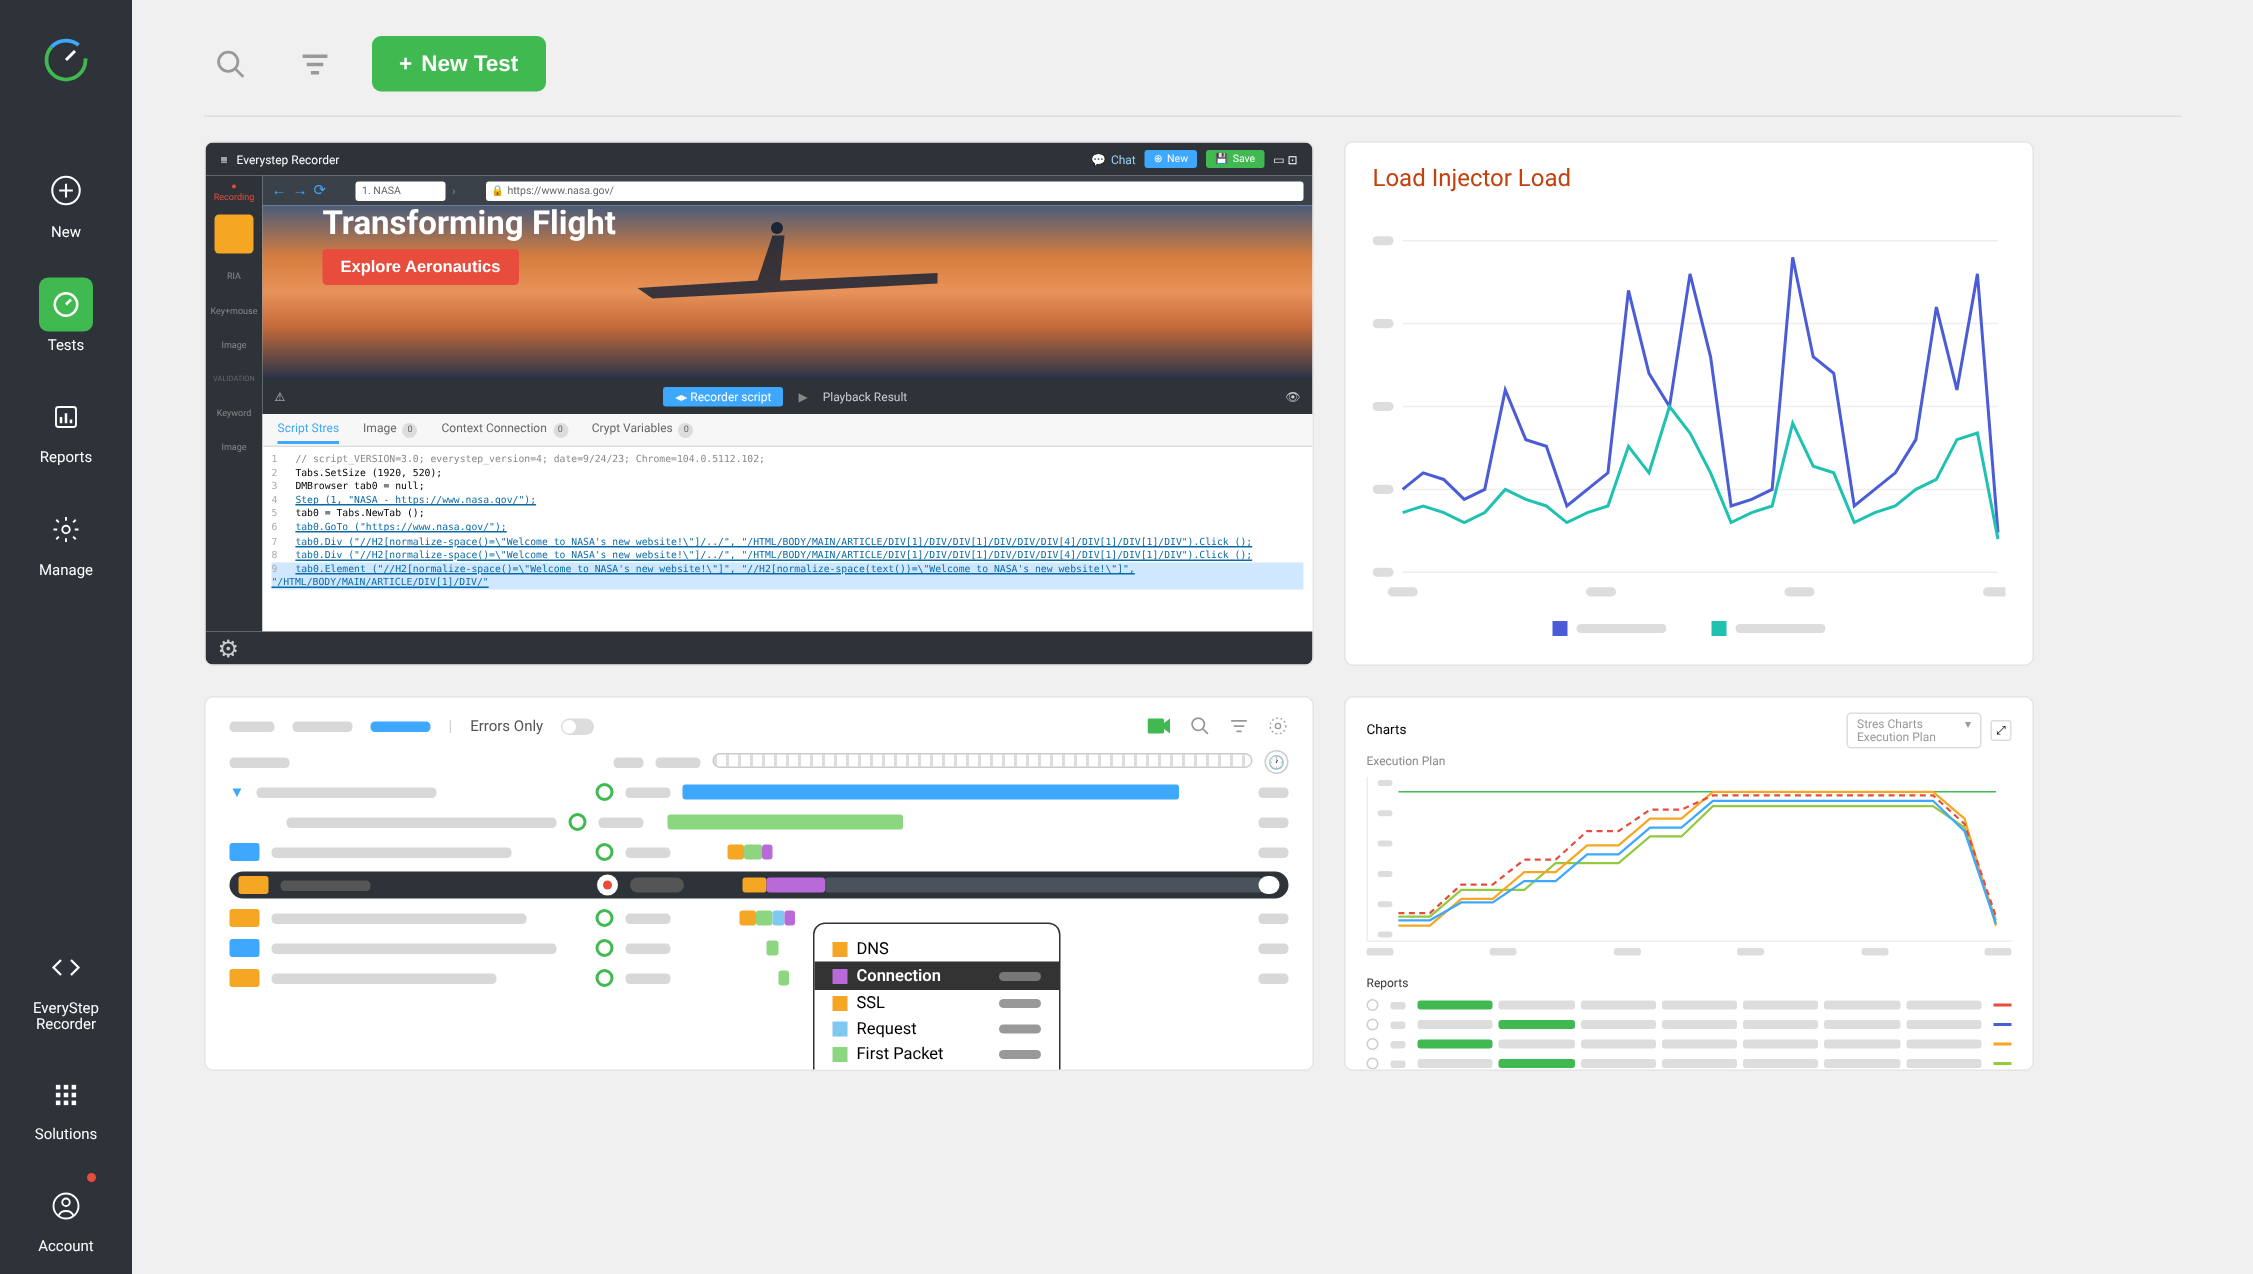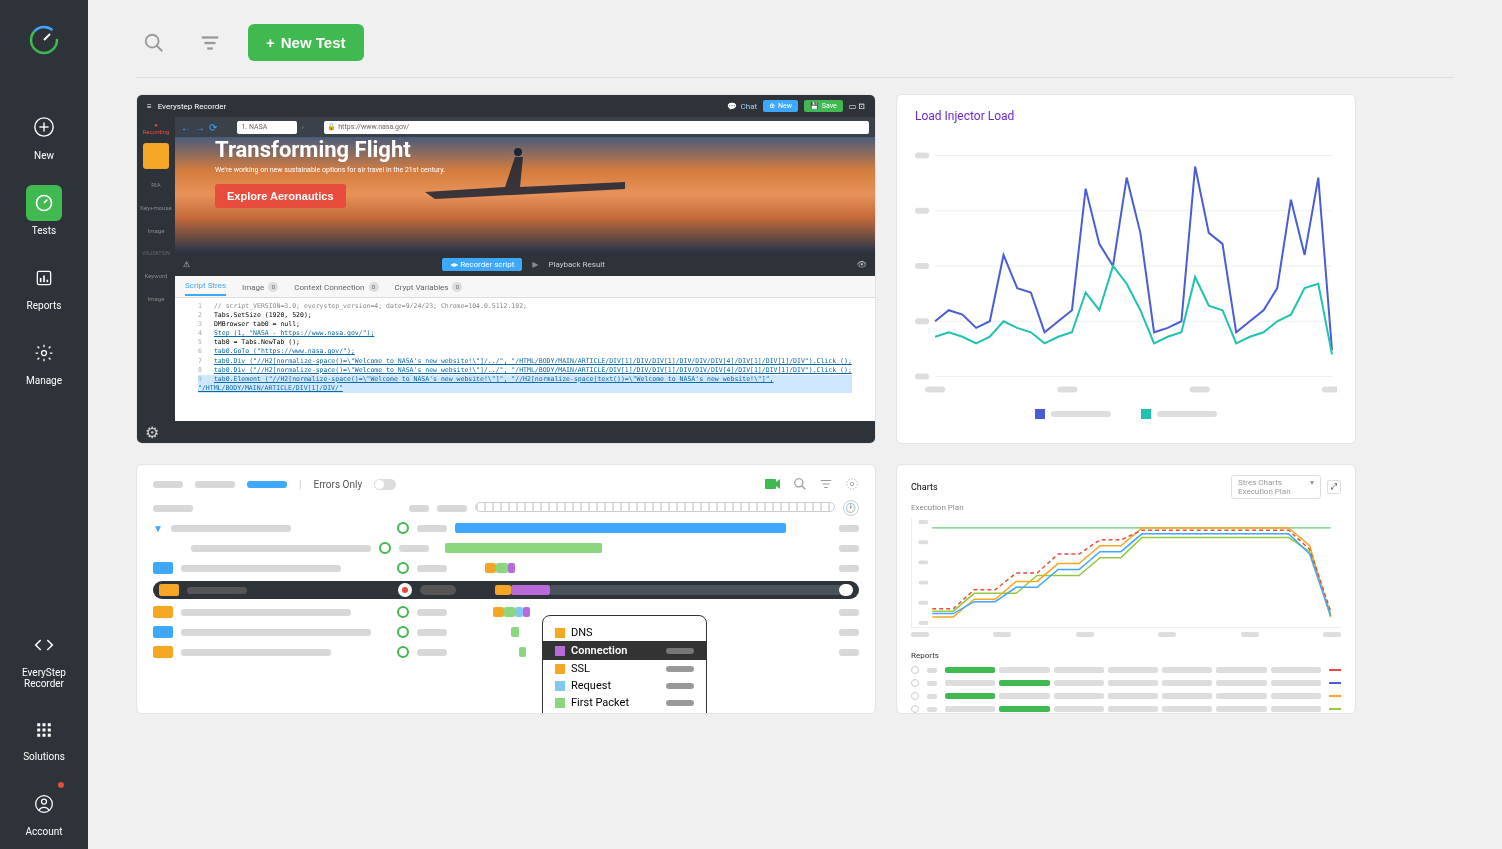--- a/index.html
+++ b/index.html
@@ -47,30 +47,30 @@
 .rec-hero .plane { position:absolute; top:10px; left:50%; transform:translateX(-50%); width:240px; height:60px; }
 .rec-hero h2 { font-size: 22px; font-weight: 700; margin-bottom: 4px; position: relative; z-index:2;}
 .rec-hero .subtitle { font-size: 7px; margin-bottom: 10px; position:relative; z-index:2;}
 .rec-hero .cta { background: #e74c3c; color:#fff; border:none; padding: 6px 12px; font-size: 11px; font-weight:600; border-radius: 3px; width: fit-content; position:relative; z-index:2;}
 .rec-controls { background: #2d3339; height: 24px; display: flex; align-items: center; padding: 0 8px; gap: 10px; font-size: 8px; color: #ccc; }
 .rec-controls .scriptbtn { background: #3ea8ff; color:#fff; padding: 2px 8px; border-radius: 2px; font-size:8px;}
 .rec-tabs { background: #f7f7f7; height: 22px; display: flex; align-items: center; font-size: 8px; padding: 0 10px; gap: 16px; border-bottom: 1px solid #ddd; }
 .rec-tabs .tab.active { color: #3ea8ff; border-bottom: 2px solid #3ea8ff; }
 .rec-tabs .tab { color: #666; padding: 4px 0; }
 .rec-tabs .count { background:#ddd; border-radius:50%; width:10px; height:10px; display:inline-flex; align-items:center; justify-content:center; font-size:6px; margin-left:2px;}
-.rec-code { flex: 1; background: #fff; font-family: monospace; font-size: 6.5px; padding: 4px 23px; overflow: hidden; line-height: 1.4; }
+.rec-code { flex: 1; background: #fff; font-family: monospace; font-size: 6.5px; padding: 4px 6px; overflow: hidden; line-height: 1.4; }
 .rec-code .ln { color: #aaa; display: inline-block; width: 12px; }
 .rec-code .c-comment { color: #888; }
 .rec-code .c-fn { color: #0a6aa6; text-decoration: underline; }
 .rec-code .hl { background: #cfe8ff; display: block; }
 .rec-bottom { background: #2d3339; height: 22px; display:flex; align-items:center; padding: 0 8px; color:#ccc;}
 
 
 .load-panel { height: 350px; padding: 14px 18px; }
-.load-panel .title { font-size: 12px; color: #6d28d9; margin-bottom: 8px; }
+.load-panel .title { font-size: 16px; color: #c2410c; margin-bottom: 8px; }
 .load-chart { height: 270px; position: relative; }
 .load-legend { display: flex; justify-content: center; gap: 30px; margin-top: 8px; }
 .legend-item { display: flex; align-items: center; gap: 6px; }
 .legend-sq { width: 10px; height: 10px; }
 .legend-bar { width: 60px; height: 6px; background: #ddd; border-radius: 3px;}
 
 
 .waterfall-panel { height: 250px; padding: 12px 16px; position: relative; }
 .wf-top { display: flex; align-items: center; gap: 12px; font-size: 10px; margin-bottom: 10px; }
 .wf-top .ph { height: 7px; background: #d8d8d8; border-radius: 3px; }
@@ -267,21 +267,20 @@
             <div class="urlbox narrow">1. NASA</div>
             <span style="color:#888; font-size:8px;">›</span>
             <div class="urlbox"><span style="color:#3fb950;">🔒</span>&nbsp;<span>https://www.nasa.gov/</span></div>
           </div>
           <div class="rec-hero">
             <svg class="plane" viewBox="0 0 240 60">
                 <path d="M 20 45 L 100 40 L 110 10 L 118 10 L 115 40 L 220 35 L 220 42 L 30 52 Z" fill="#1a2535" opacity="0.85"></path>
                 <circle cx="113" cy="5" r="4" fill="#1a2535"></circle>
               </svg>
             <h2>Transforming Flight</h2>
-            <div class="subtitle">We're working on new sustainable options for air travel in the 21st century.</div>
             <button class="cta">Explore Aeronautics</button>
           </div>
           <div class="rec-controls">
             <span>⚠</span>
             <span style="flex:1"></span>
             <span class="scriptbtn">◂▸ <span>Recorder script</span></span>
             <span style="color:#888;">▶</span>
             <span>Playback Result</span>
             <span style="flex:1"></span>
             <span>👁</span>

